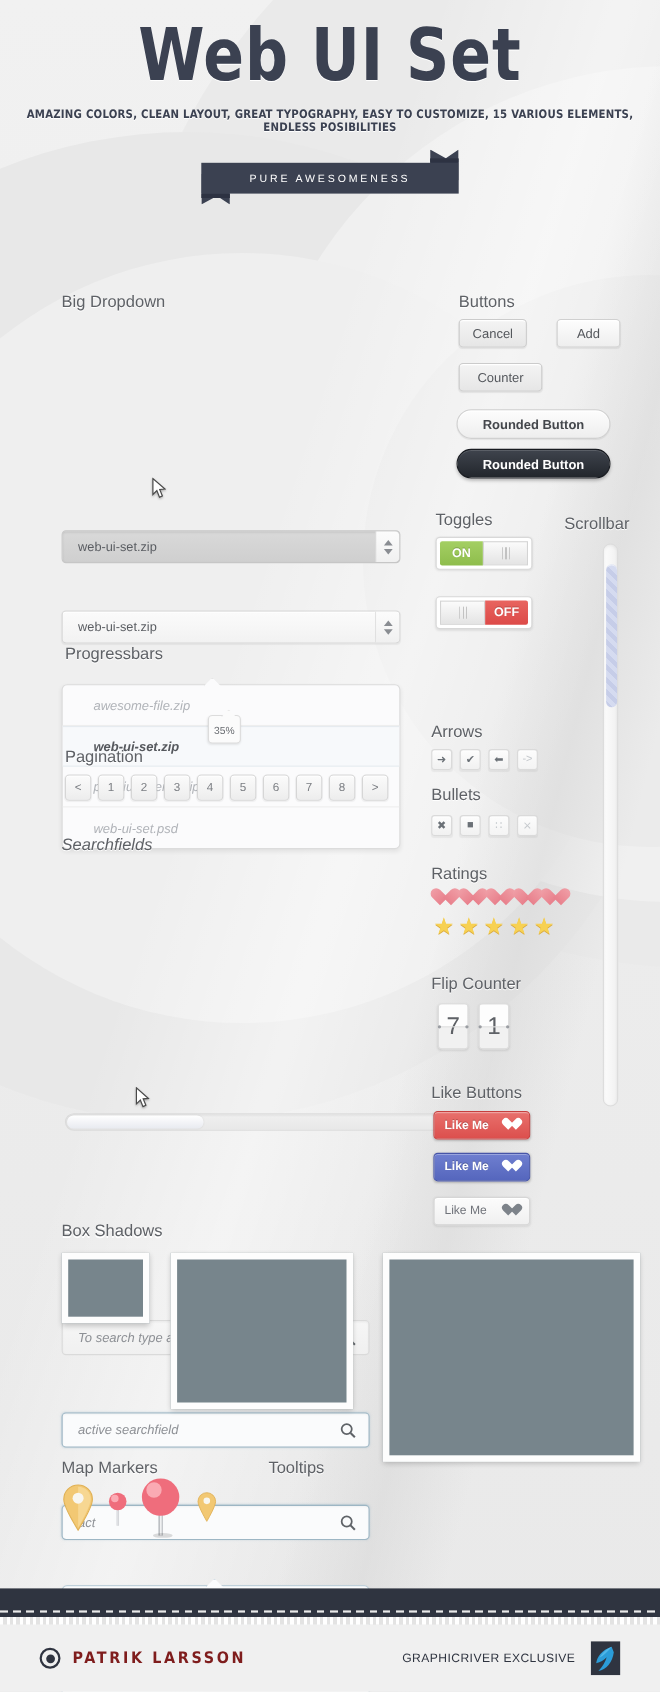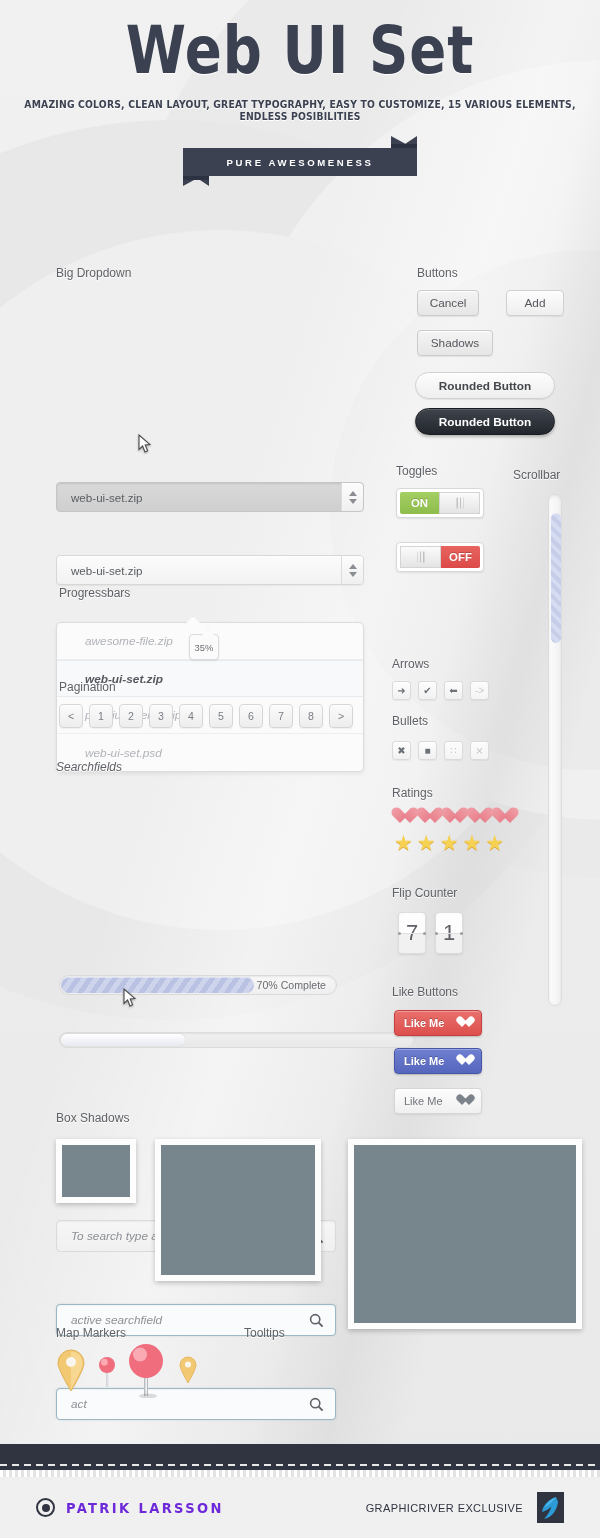--- a/index.html
+++ b/index.html
@@ -31,30 +31,30 @@
     letter-spacing: 1px; transform: scaleX(.92); text-shadow: 0 1px 0 #fff;
   }
   .hero .sub {
     margin-top: 14px; font-size: 10.6px; font-weight: bold; color: #3b4151;
     letter-spacing: .2px; transform: scaleX(.97); text-shadow: 0 1px 0 #fff;
     font-family: "DejaVu Sans Condensed","Liberation Sans Narrow","Liberation Sans",sans-serif;
   }
   .ribbon-wrap { margin-top: 22px; position: relative; height: 46px; }
   .ribbon { position:absolute; left: 183px; top: 4px; width: 234px; height: 28px;
             background:#3b4151; display:flex; align-items:center; justify-content:center; }
-  .ribbon span { color:#fff; font-size:9.6px; font-weight:bold; letter-spacing:2.6px; }
+  .ribbon span { color:#fff; font-size:9.6px; font-weight:normal; letter-spacing:2.6px; }
   .rb-tail { position:absolute; background:#3b4151; }
   .rb-l { left:183px; top:14px; width:26px; height:28px; clip-path: polygon(0 0,100% 0,100% 100%,55% 72%,0 100%); }
   .rb-r { left:391px; top:-8px; width:26px; height:28px; clip-path: polygon(0 0,55% 28%,100% 0,100% 100%,0 100%); }
   .rb-sh { position:absolute; background:#2d3242; }
   .rb-sh1 { left:183px; top:32px; width:26px; height:4px; }
   .rb-sh2 { left:391px; top:0px; width:26px; height:4px; }
 
   
-  .lbl { font-size: 12px; color: #5e6166; text-shadow: 0 1px 0 #fff; }
+  .lbl { font-size: 15px; color: #5e6166; text-shadow: 0 1px 0 #fff; }
   .sec { position: absolute; }
 
   
   .dd { width: 308px; height: 30px; border-radius: 4px; border:1px solid #d7d7d7;
         display:flex; align-items:center; position:relative;
         box-shadow: 0 1px 1px rgba(0,0,0,.05), inset 0 1px 0 #fff; }
   .dd.closed { background: linear-gradient(180deg,#d9d9d9,#cfcfcf); border-color:#c6c6c6;
                box-shadow: inset 0 1px 2px rgba(0,0,0,.10); }
   .dd.open { background: linear-gradient(180deg,#fbfbfb,#f2f2f2); }
   .dd .txt { font-size: 11.6px; color:#5a5d62; padding-left: 14px; flex:1; }
@@ -187,21 +187,21 @@
   .shbox { background:#77858c; border: 6px solid #fdfdfd; box-shadow: 0 2px 5px rgba(0,0,0,.22); }
 
   
   .foot-bar { position:absolute; left:0; right:0; height:26px; background:#2f3440; z-index:3; }
   .foot-dash { position:absolute; left:0; right:0; height:2px; z-index:4;
                background: repeating-linear-gradient(90deg,#e9e9e9 0 7px, transparent 7px 12px); }
   .foot-lite { position:absolute; left:0; right:0; height:7px; z-index:3;
                background: repeating-linear-gradient(90deg,#ffffff 0 3px,#e3e3e3 3px 6px); }
   .foot { position:absolute; left:0; right:0; background:#f0f0f0; z-index:3;
           display:flex; align-items:center; }
-  .foot .name { font-size:14.5px; font-weight:bold; letter-spacing:2.4px; color:#6d28d9;
+  .foot .name { font-size:14.5px; font-weight:bold; letter-spacing:2.4px; color:#7f1d1d;
                 font-family:"DejaVu Sans Condensed","Liberation Sans Narrow","Liberation Sans",sans-serif; }
   .foot .excl { font-size:11px; font-weight:normal; letter-spacing:.4px; color:#2f3440; }
   .logo-c { width:19px;height:19px;border-radius:50%;border:2.5px solid #2f3440; position:relative; }
   .logo-c::after { content:""; position:absolute; left:3.5px; top:3.5px; width:8px;height:8px;border-radius:50%;background:#2f3440; }
 </style>
 </head>
 <body>
 
 <div id="bg">
   <div class="sw s3"></div>
@@ -255,21 +255,21 @@
   </div>
   <svg class="cursor" style="left:138px; top:434px;" viewBox="0 0 13 19">
     <path d="M1 1 L1 15.5 L4.6 12 L7 18 L9.6 16.8 L7.2 11 L12 10.6 Z" fill="#fff" stroke="#4a4a4a" stroke-width="1.1"></path>
   </svg>
 
   <div class="sec" style="left:417px; top:266px;">
     <div class="lbl">Buttons</div>
   </div>
   <div class="sec btn gray" style="left:417px; top:290px; width:62px;">Cancel</div>
   <div class="sec btn" style="left:506px; top:290px; width:58px;">Add</div>
-  <div class="sec btn gray" style="left:417px; top:330px; width:76px;">Shadows</div>
+  <div class="sec btn gray" style="left:417px; top:330px; width:76px;">Counter</div>
   <div class="sec btn rounded" style="left:415px; top:372px;">Rounded Button</div>
   <div class="sec btn rounded dark" style="left:415px; top:408px;">Rounded Button</div>
 
   <div class="sec" style="left:396px; top:464px;">
     <div class="lbl">Toggles</div>
   </div>
   <div class="sec tog" style="left:396px; top:488px;">
     <div class="half on">ON</div>
     <div class="knob"></div>
   </div>
@@ -281,28 +281,24 @@
   <div class="sec" style="left:513px; top:468px;">
     <div class="lbl">Scrollbar</div>
   </div>
   <div class="sec sb-track" style="left:548px; top:494px; height:512px;">
     <div class="sb-thumb" style="top:18px; height:130px;"></div>
   </div>
 
   <div class="sec" style="left:59px; top:550px;margin-top:36px;">
     <div class="lbl">Progressbars</div>
   </div>
-  <div class="sec pg-out" style="left:59px; top:575px;">
-    <div class="pg-fill" id="pgfill" style="width: 193.2px;"></div>
-    <div class="pg-cap">70% Complete</div>
-  </div>
   <div class="sec sl-out" style="left:59px; top:612px;">
     <div class="sl-fill" id="slfill" style="width: 123.9px;"></div>
   </div>
-  <div class="sec sl-bub" style="left:189px; top:634px;text-align:right;">
+  <div class="sec sl-bub" style="left:189px; top:650px;text-align:right;">
     <div class="nub"></div>
     <span>35%</span>
   </div>
 
   <div class="sec" style="left:59px; top:680px;">
     <div class="lbl">Pagination</div>
   </div>
   <div class="sec" style="left:59px; top:704px; display:flex; gap:6px;">
     <div class="pg-item">&lt;</div>
     <div class="pg-item">1</div>

